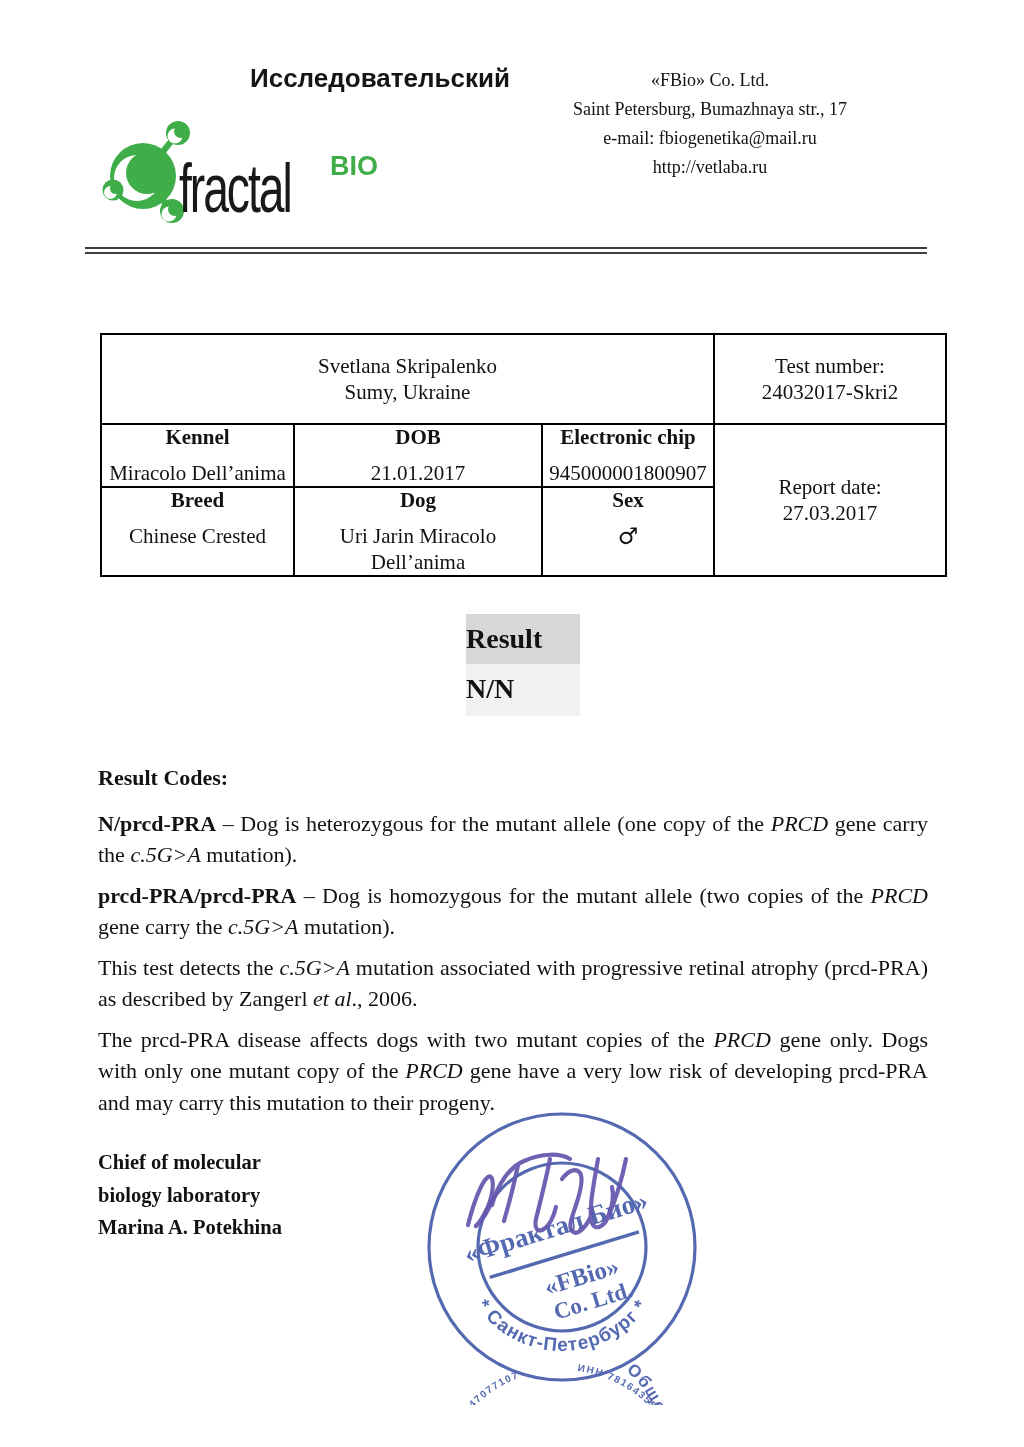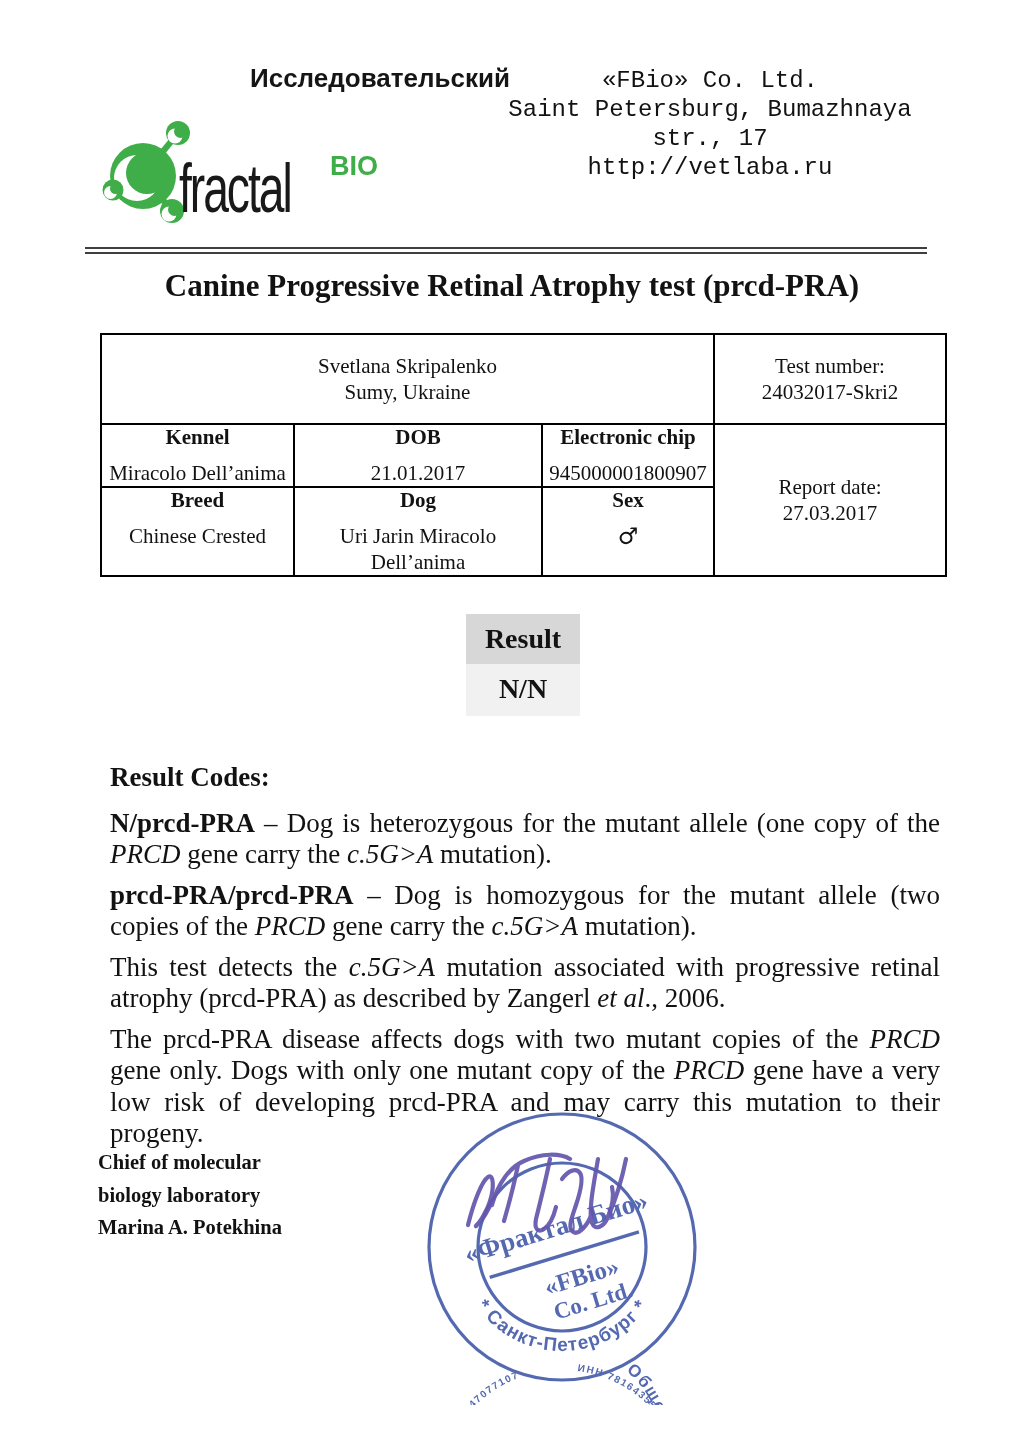--- a/index.html
+++ b/index.html
@@ -10,44 +10,44 @@
   .abs{position:absolute;}
 
   
   #org-ru{left:250px;top:63px;width:232px;text-align:right;
     font-family:"Liberation Sans",sans-serif;font-weight:bold;font-size:26px;line-height:31px;color:#151515;}
   #logo-icon{left:95px;top:118px;}
   #logo-word{left:179px;top:155px;font-family:"Liberation Sans",sans-serif;font-size:68px;line-height:66px;
     letter-spacing:-3px;color:#191919;transform:scaleX(.68);transform-origin:left top;white-space:nowrap;}
   #logo-sup{left:330px;top:151px;font-family:"Liberation Sans",sans-serif;font-weight:bold;font-size:27px;
     color:var(--logo-green,#3fae49);letter-spacing:0;}
-  #company{left:490px;top:66px;width:440px;text-align:center;font-size:24px;line-height:29px;font-family:Liberation Mono, monospace;}
+  #company{left:490px;top:66px;width:440px;text-align:center;font-size:18px;line-height:29px;}
   #rule{left:85px;top:247px;width:842px;height:3px;border-top:2px solid #3f3f3f;border-bottom:2px solid #3f3f3f;}
 
   
   #title{left:0;top:268px;width:1024px;text-align:center;font-weight:bold;font-size:31px;}
 
   
   #info-table{left:100px;top:333px;border-collapse:collapse;table-layout:fixed;}
   #info-table td{border:2px solid #000;padding:0;font-size:21px;text-align:center;margin-top:20px;}
   td.client-cell,td.testnum-cell{vertical-align:middle;height:88px;line-height:26px;}
   td.field-cell{vertical-align:top;padding:9px 6px 0 6px;}
   tr.r2{height:53px;} tr.r3{height:89px;}
   .cell-label{font-weight:bold;font-size:21px;}
   .cell-value{margin-top:10px;font-size:21px;line-height:26px;}
   td.reportdate-cell{vertical-align:middle;line-height:26px;}
   .sex-symbol{font-family:"DejaVu Sans",sans-serif;font-size:23px;font-weight:normal;}
 
   
-  #result-box{left:466px;top:614px;width:114px;text-align:center;}
+  #result-box{left:466px;top:614px;width:114px;text-align:left;}
   #result-label{background:var(--result-header-bg,#d7d7d7);height:50px;line-height:50px;font-weight:bold;font-size:28px;}
   #result-value{background:var(--result-value-bg,#f1f1f1);height:52px;line-height:50px;font-weight:bold;font-size:28px;}
 
   
-  #codes{left:110px;top:762px;width:830px;font-size:27px;line-height:31.5px;}
+  #codes{left:98px;top:762px;width:830px;font-size:22px;line-height:31.5px;}
   #codes-heading{font-weight:bold;margin:0 0 14px 0;}
   #codes p{margin:0 0 9px 0;text-align:justify;}
   #codes p.last{margin-top:8px;}
   #codes .b{font-weight:bold;}
   #codes .i{font-style:italic;}
 
   
   #signoff{left:98px;top:1146px;font-size:20.5px;line-height:32.5px;font-weight:bold;}
 
   
@@ -92,26 +92,26 @@
         <circle cx="20.5" cy="70.5" r="5.5" fill="currentColor"></circle>
       </g>
     </svg>
   </div>
   <div class="abs" id="logo-word">fractal</div>
   <div class="abs" id="logo-sup">BIO</div>
 
   <div class="abs" id="company">
     <div>«FBio» Co. Ltd.</div>
     <div>Saint Petersburg, Bumazhnaya str., 17</div>
+    <div>e-mail: fbiogenetika@mail.ru</div>
     <div>http://vetlaba.ru</div>
   </div>
 
   <div class="abs" id="rule"></div>
 
-  <div class="abs" id="title">Canine Progressive Retinal Atrophy test (prcd-PRA)</div>
 
   <table class="abs" id="info-table">
     <colgroup>
         <col style="width:193px">
         <col style="width:248px">
         <col style="width:172px">
         <col style="width:232px">
       </colgroup>
     <tbody>
         <tr class="r1">

